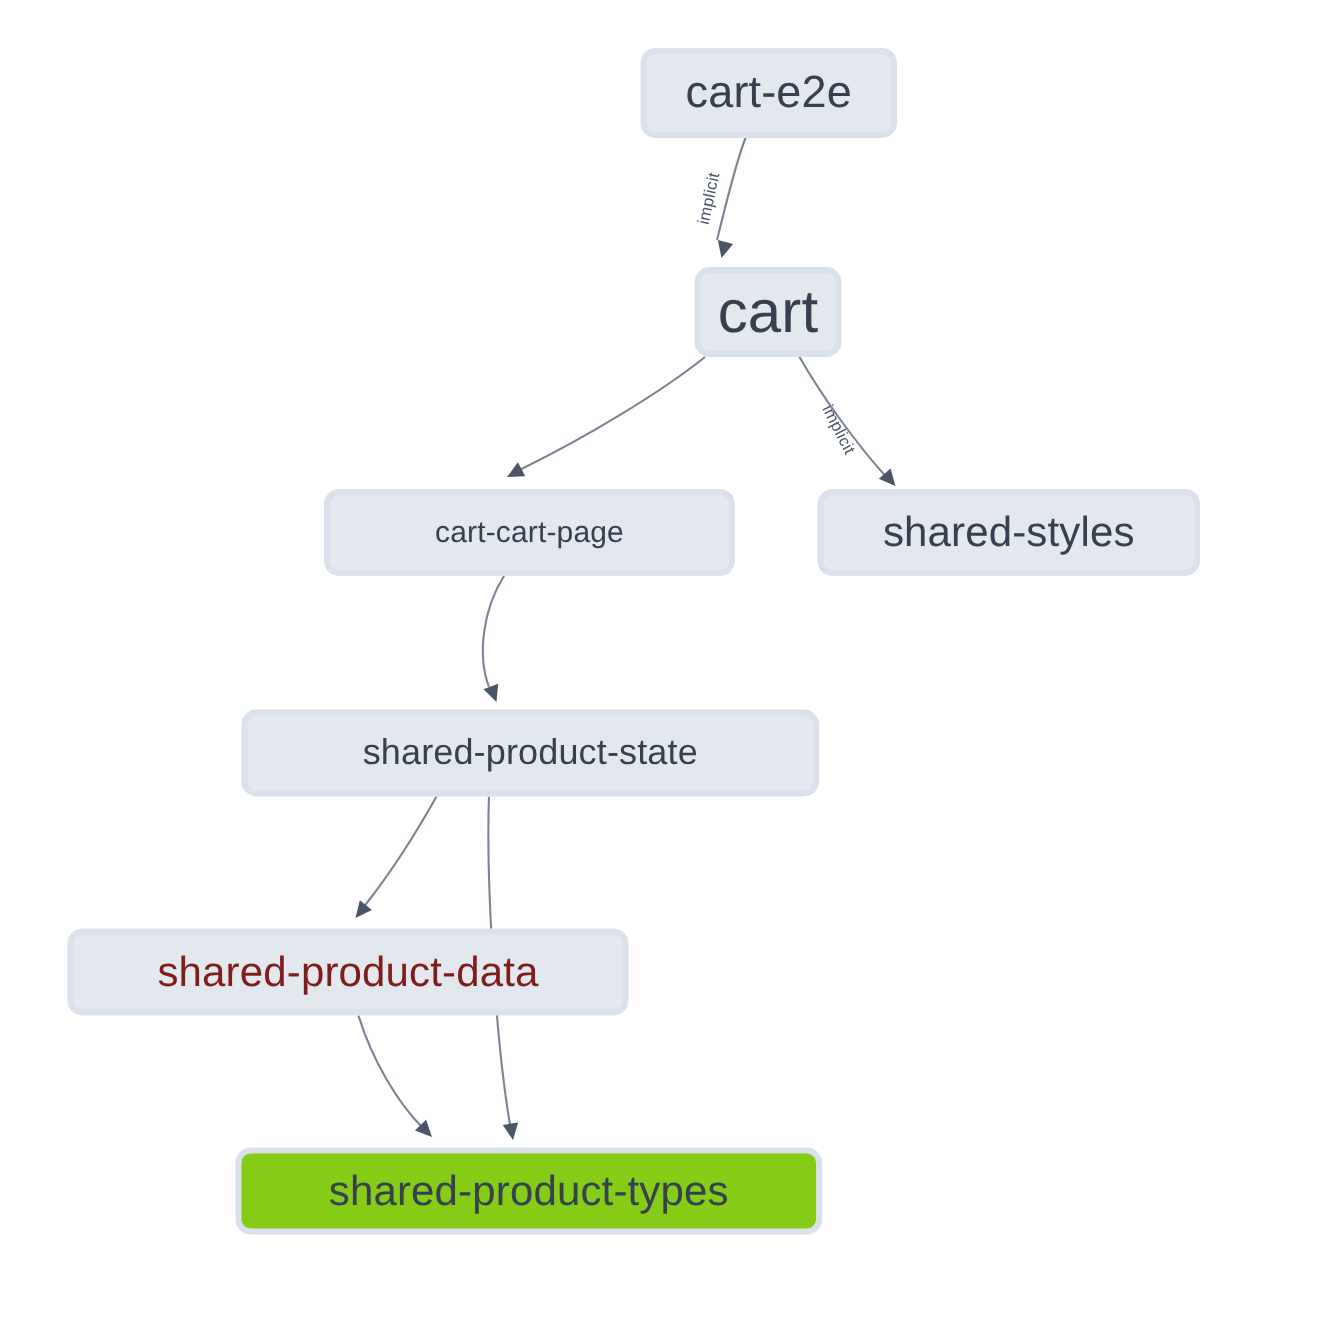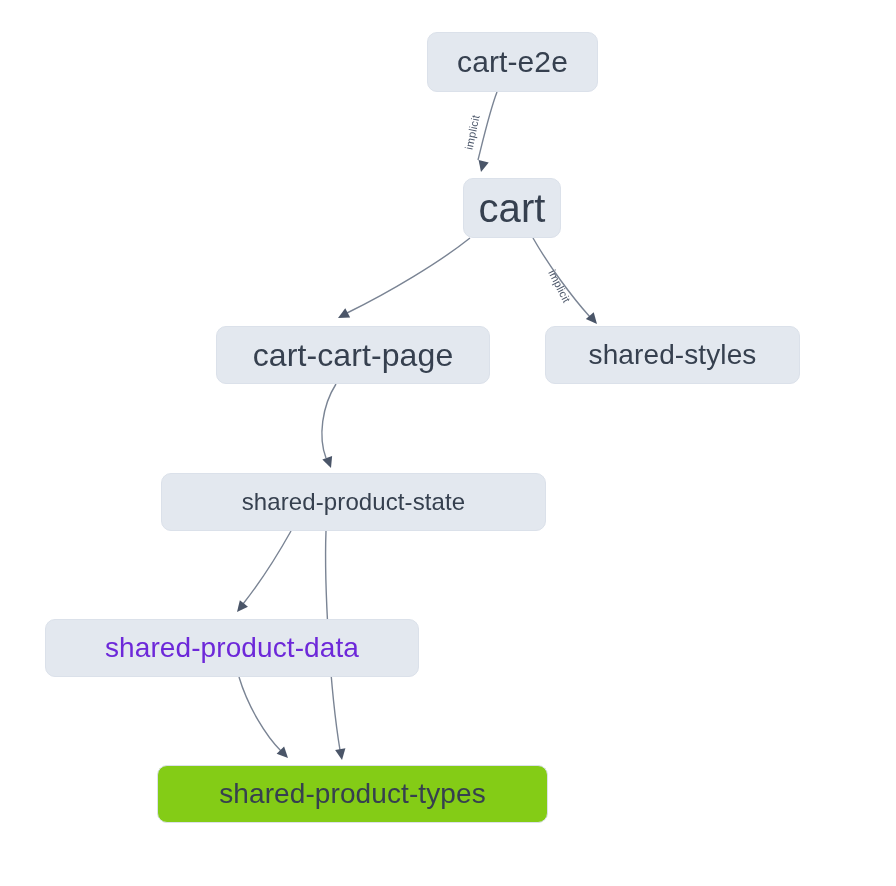--- a/index.html
+++ b/index.html
@@ -27,21 +27,21 @@
     height: 886px;
     pointer-events: none;
   }
   .node {
     position: absolute;
     box-sizing: border-box;
     display: flex;
     align-items: center;
     justify-content: center;
     background: #e3e8ef;
-    border: 1px solid #b91c1c;
+    border: 4px solid #b91c1c;
     border-radius: 10px;
     color: #36404f;
     font-family: "Liberation Sans", sans-serif;
     font-weight: 400;
     letter-spacing: 0.1px;
     white-space: nowrap;
   }
   .node-label {
     display: block;
     line-height: 1;
@@ -87,29 +87,29 @@
     </svg>
 
   <div id="node-layer">
       <div class="node" style="left: 427px; top: 32px; width: 171px; height: 60px; background: rgb(227, 232, 239); border-color: rgb(219, 225, 234);">
         <span class="node-label" style="font-size: 30px; color: rgb(54, 64, 79);">cart-e2e</span>
       </div>
       <div class="node" style="left: 463px; top: 178px; width: 98px; height: 60px; background: rgb(227, 232, 239); border-color: rgb(219, 225, 234);">
         <span class="node-label" style="font-size: 40px; color: rgb(54, 64, 79);">cart</span>
       </div>
       <div class="node" style="left: 216px; top: 326px; width: 274px; height: 58px; background: rgb(227, 232, 239); border-color: rgb(219, 225, 234);">
-        <span class="node-label" style="font-size: 32px; color: rgb(54, 64, 79);">cart-cart-page</span>
+        <span class="node-label" style="font-size: 20px; color: rgb(54, 64, 79);">cart-cart-page</span>
       </div>
       <div class="node" style="left: 545px; top: 326px; width: 255px; height: 58px; background: rgb(227, 232, 239); border-color: rgb(219, 225, 234);">
         <span class="node-label" style="font-size: 28px; color: rgb(54, 64, 79); text-align: center;">shared-styles</span>
       </div>
       <div class="node" style="left: 161px; top: 473px; width: 385px; height: 58px; background: rgb(227, 232, 239); border-color: rgb(219, 225, 234);">
         <span class="node-label" style="font-size: 24px; color: rgb(54, 64, 79);">shared-product-state</span>
       </div>
       <div class="node" style="left: 45px; top: 619px; width: 374px; height: 58px; background: rgb(227, 232, 239); border-color: rgb(219, 225, 234);">
-        <span class="node-label" style="font-size: 28px; color: #6d28d9;">shared-product-data</span>
+        <span class="node-label" style="font-size: 28px; color: #7f1d1d;">shared-product-data</span>
       </div>
       <div class="node" style="left: 157px; top: 765px; width: 391px; height: 58px; background: #84cc16; border-color: rgb(219, 225, 234);">
         <span class="node-label" style="font-size: 28px; color: rgb(54, 64, 79);">shared-product-types</span>
       </div>
     </div>
 
 </div>
 
 </body></html>

